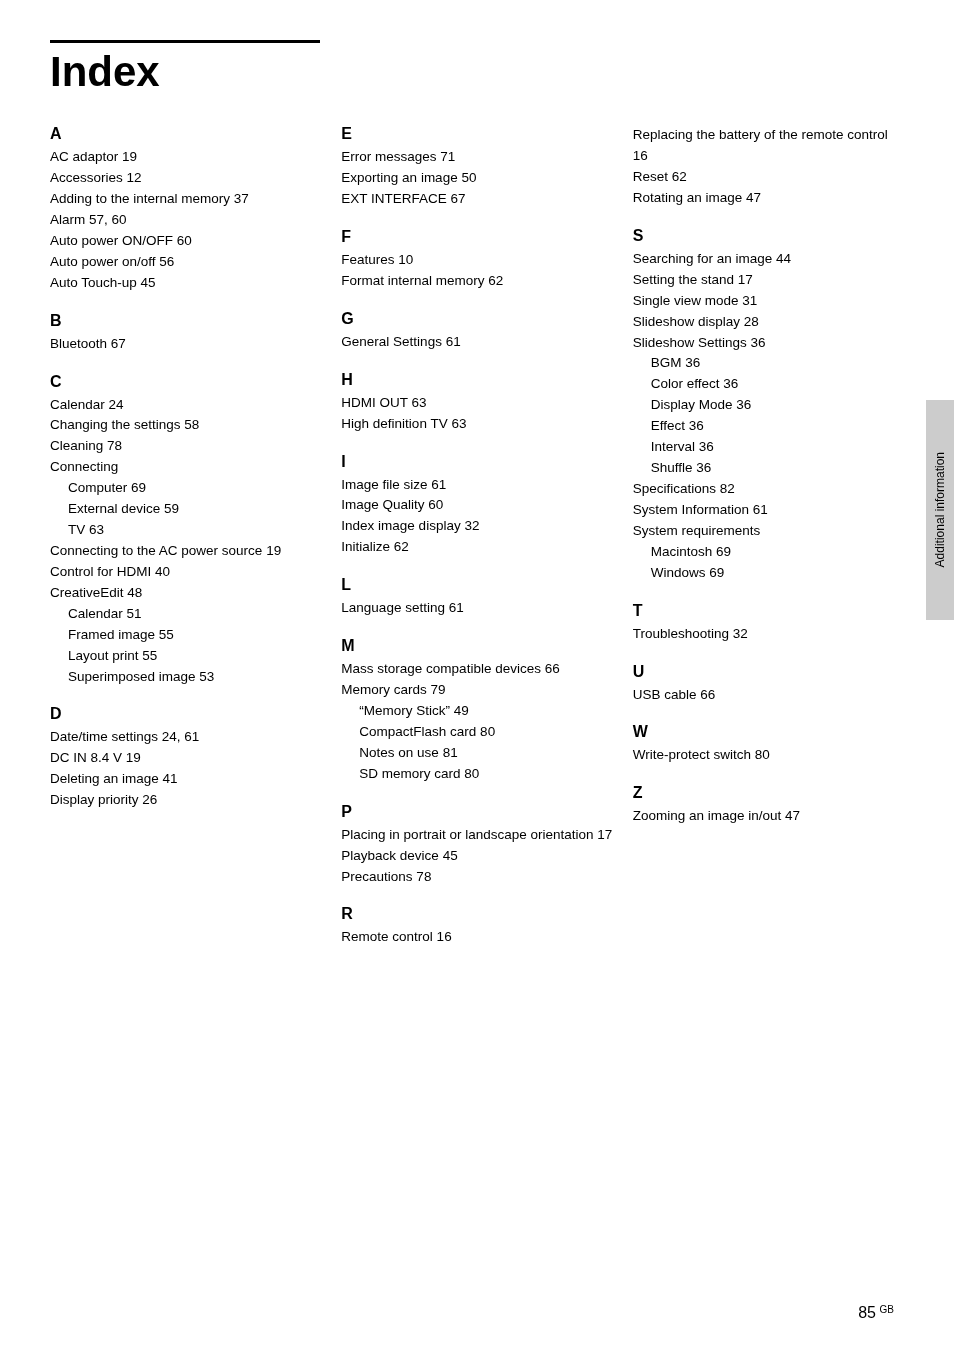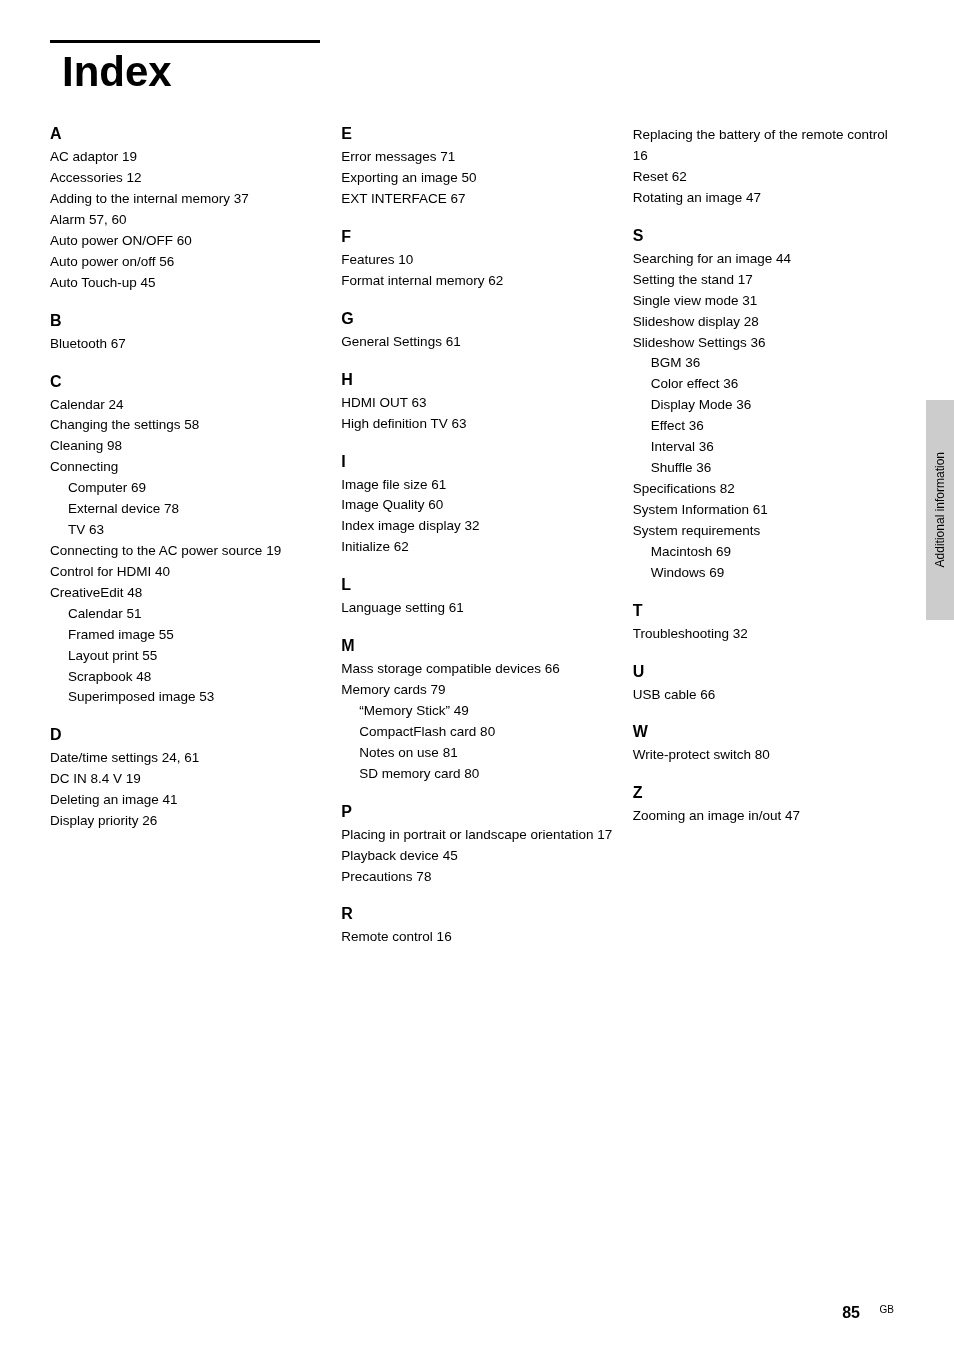--- a/index.html
+++ b/index.html
@@ -22,21 +22,20 @@
     .top-border {
       border-top: 3px solid #000;
       width: 270px;
       margin-bottom: 6px;
     }
     .page-title {
       font-size: 42px;
       font-weight: bold;
       margin-bottom: 30px;
       line-height: 1.1;
-      margin-left: 12px;
     }
     .content-wrapper {
       display: flex;
       gap: 0;
     }
     .column {
       flex: 1;
       padding-right: 20px;
     }
     .column:last-child {
@@ -77,21 +76,21 @@
       transform: rotate(180deg);
     }
     .page-num {
       position: absolute;
       bottom: 30px;
       right: 60px;
       font-size: 13px;
     }
     .page-num .num {
       font-size: 16px;
-      font-weight: bold;
+      font-weight: normal;
     }
   </style>
 </head>
 <body>
 
 <div class="page">
   <div class="top-border"></div>
   <div class="page-title">Index</div>
 
   <div class="content-wrapper">
@@ -103,32 +102,31 @@
         <div class="entry">Adding to the internal memory 37</div>
         <div class="entry">Alarm 57, 60</div>
         <div class="entry">Auto power ON/OFF 60</div>
         <div class="entry">Auto power on/off 56</div>
         <div class="entry">Auto Touch-up 45</div>
         <div class="section-letter">B</div>
         <div class="entry">Bluetooth 67</div>
         <div class="section-letter">C</div>
         <div class="entry">Calendar 24</div>
         <div class="entry">Changing the settings 58</div>
-        <div class="entry">Cleaning 98</div>
+        <div class="entry">Cleaning 78</div>
         <div class="entry">Connecting</div>
         <div class="entry indent1">Computer 69</div>
-        <div class="entry indent1">External device 78</div>
+        <div class="entry indent1">External device 59</div>
         <div class="entry indent1">TV 63</div>
         <div class="entry">Connecting to the AC power source 19</div>
         <div class="entry">Control for HDMI 40</div>
         <div class="entry">CreativeEdit 48</div>
         <div class="entry indent1">Calendar 51</div>
         <div class="entry indent1">Framed image 55</div>
         <div class="entry indent1">Layout print 55</div>
-        <div class="entry indent1">Scrapbook 48</div>
         <div class="entry indent1">Superimposed image 53</div>
         <div class="section-letter">D</div>
         <div class="entry">Date/time settings 24, 61</div>
         <div class="entry">DC IN 8.4 V 19</div>
         <div class="entry">Deleting an image 41</div>
         <div class="entry">Display priority 26</div>
       </div>
 
     <div class="column" id="col2-render">
         <div class="section-letter">E</div>
@@ -196,15 +194,15 @@
         <div class="entry">Zooming an image in/out 47</div>
       </div>
   </div>
 
   <div class="sidebar-tab">
     <span>Additional information</span>
   </div>
 
   <div class="page-num">
     <span class="num">85</span>
-    <sup style="font-size:10px;margin-left:16px;">GB</sup>
+    <sup style="font-size:10px;">GB</sup>
   </div>
 </div>
 
 </body></html>

